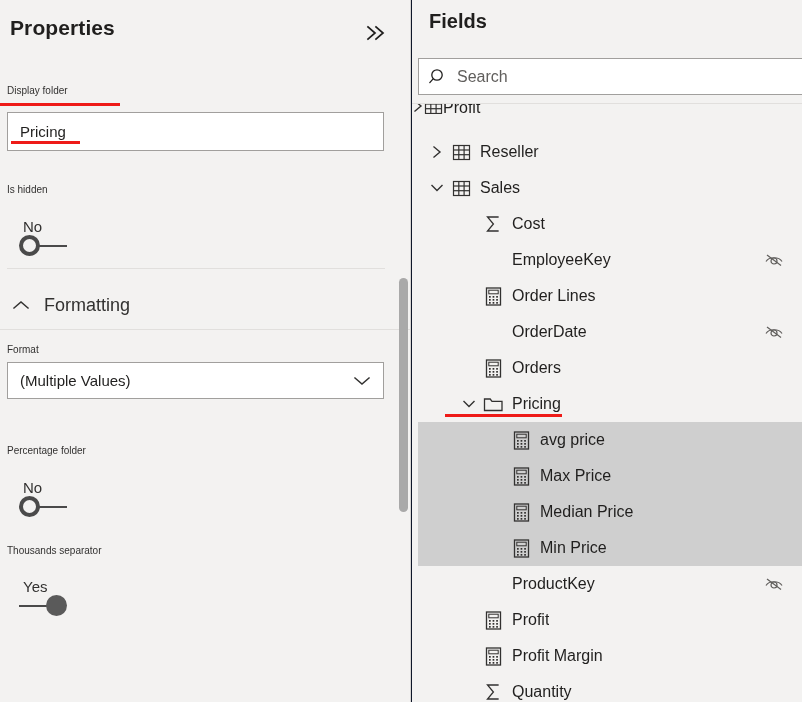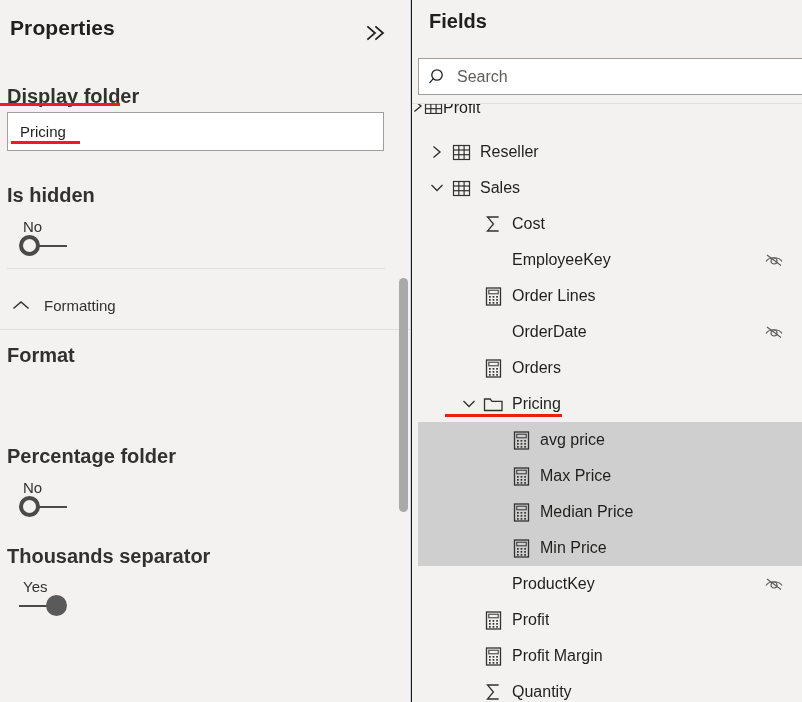--- a/index.html
+++ b/index.html
@@ -37,24 +37,23 @@
     position: absolute;
     right: 19px; top: 18px;
     width: 30px; height: 30px;
     display: flex; align-items: center; justify-content: center;
     cursor: pointer;
   }
   .collapse-btn svg { display: block; }
 
   .field-label {
     position: absolute;
-    font-size: 20px;
+    font-size: 10px;
     color: #323130;
     white-space: nowrap;
-    font-weight: bold;
   }
   .lbl-display-folder { left: 7px; top: 85px; }
   .lbl-is-hidden      { left: 7px; top: 184px; }
   .lbl-format         { left: 7px; top: 344px; }
   .lbl-percentage     { left: 7px; top: 445px; }
   .lbl-thousands      { left: 7px; top: 545px; }
 
   .text-input {
     position: absolute;
     left: 7px; top: 112px;
@@ -154,21 +153,21 @@
     display: flex;
     align-items: center;
     cursor: pointer;
   }
   .section-chevron {
     width: 34px;
     display: flex; align-items: center; justify-content: center;
     padding-left: 8px;
   }
   .section-title {
-    font-size: 15px;
+    font-size: 18px;
     color: #323130;
     padding-left: 10px;
   }
 
   
   .left-scrollbar {
     position: absolute;
     right: 2px; top: 278px;
     width: 9px; height: 240px;
   }
@@ -341,20 +340,28 @@
         <svg width="18" height="12" viewBox="0 0 18 12">
           <path d="M2 9 L9 3 L16 9" fill="none" stroke="#323130" stroke-width="1.5" stroke-linecap="square"></path>
         </svg>
       </span>
       <span class="section-title">Formatting</span>
     </div>
 
     <div class="section-divider2"></div>
 
     <div class="field-label lbl-format">Format</div>
+    <div class="combo">
+      <span class="combo-value">(Multiple Values)</span>
+      <span class="combo-caret">
+        <svg width="18" height="12" viewBox="0 0 18 12">
+          <path d="M2 3 L9 9 L16 3" fill="none" stroke="#323130" stroke-width="1.5" stroke-linecap="square"></path>
+        </svg>
+      </span>
+    </div>
 
     <div class="field-label lbl-percentage">Percentage folder</div>
     <div class="toggle-row toggle-row-percentage">
       <span class="toggle-state">No</span>
       <span class="toggle off">
         <span class="track"></span>
         <span class="knob"></span>
       </span>
     </div>
 

